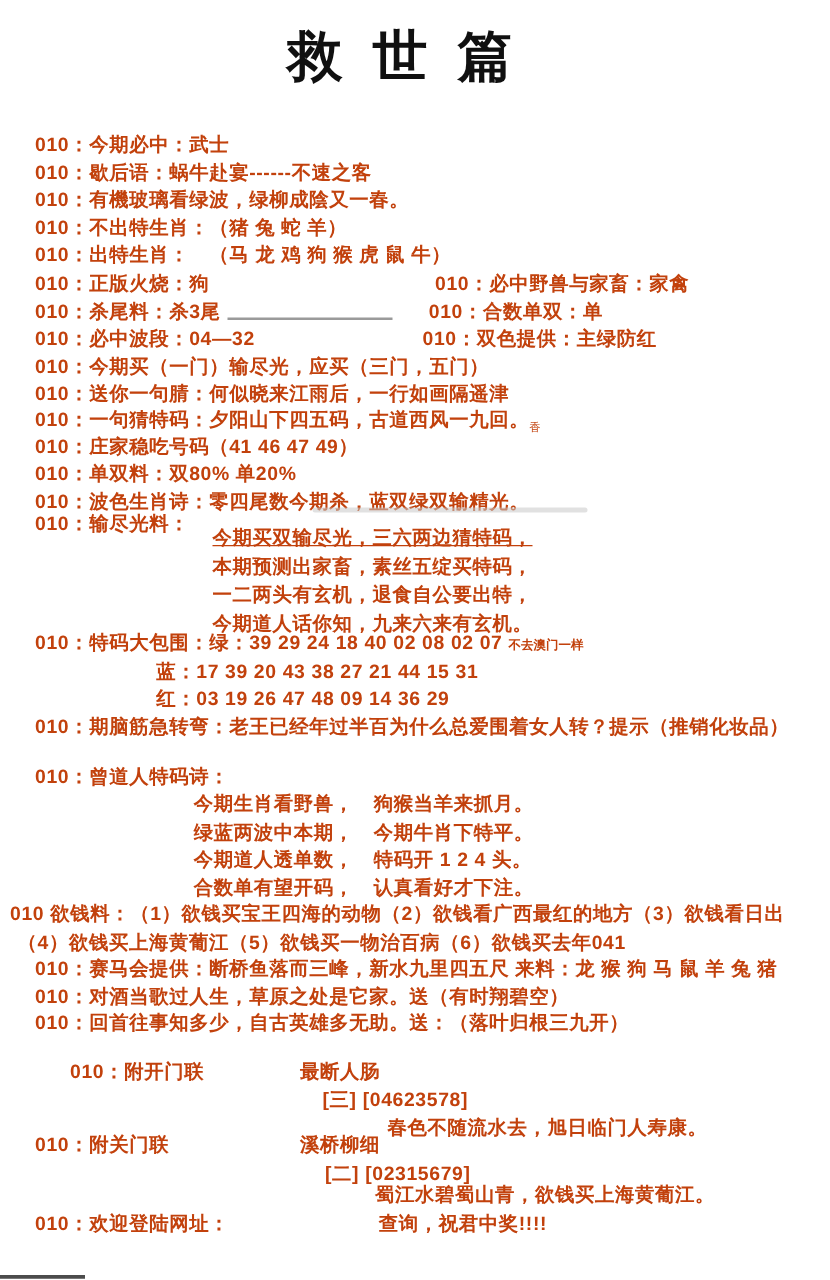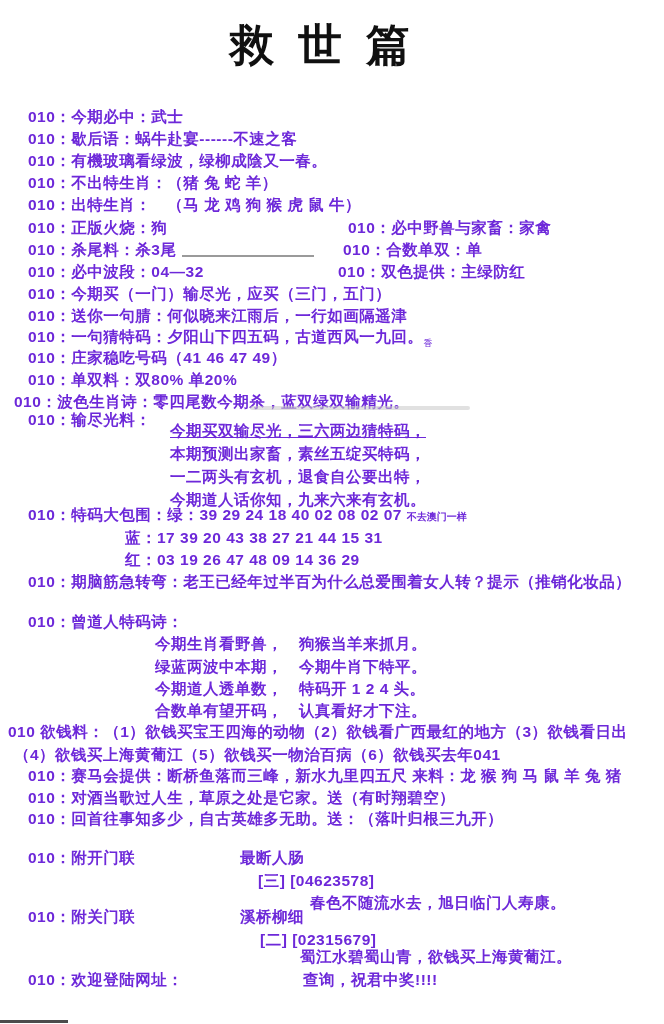--- a/index.html
+++ b/index.html
@@ -18,21 +18,21 @@
     font-family:"DejaVu Serif",serif;
     font-size:44px;font-weight:700;
     letter-spacing:24px;
     color:#101010;
   }
   .ln{
     position:absolute;
     font-size:15.5px;font-weight:700;
     white-space:nowrap;letter-spacing:0.5px;
     line-height:19px;
-    color:#6d28d9;
+    color:#c2410c;
   }
   .smnote{font-size:10px;font-weight:700;letter-spacing:0;}
   .subnote{font-size:9px;font-weight:400;vertical-align:-4px;letter-spacing:0;}
   .uline{
     display:inline-block;width:132px;height:1px;
     border-bottom:2px solid #9a9a9a;
     vertical-align:-2px;margin-left:6px;
   }
   .cpl-label{position:absolute;left:28px;}
   .scanbar{
@@ -65,21 +65,21 @@
   <div class="ln" style="left:343px;top:240px;">010：合数单双：单</div>
 
   <div class="ln" style="left:28px;top:262px;">010：必中波段：04—32</div>
   <div class="ln" style="left:338px;top:262px;">010：双色提供：主绿防红</div>
 
   <div class="ln" style="left:28px;top:284px;">010：今期买（一门）输尽光，应买（三门，五门）</div>
   <div class="ln" style="left:28px;top:306px;">010：送你一句腈：何似晓来江雨后，一行如画隔遥津</div>
   <div class="ln" style="left:28px;top:327px;"><span>010：一句猜特码：夕阳山下四五码，古道西风一九回。</span><span class="subnote">香</span></div>
   <div class="ln" style="left:28px;top:348px;">010：庄家稳吃号码（41 46 47 49）</div>
   <div class="ln" style="left:28px;top:370px;">010：单双料：双80% 单20%</div>
-  <div class="ln" style="left:14px;top:392px;text-align:right;">010：波色生肖诗：零四尾数今期杀，蓝双绿双输精光。</div>
+  <div class="ln" style="left:28px;top:392px;text-align:right;">010：波色生肖诗：零四尾数今期杀，蓝双绿双输精光。</div>
   <div class="ln" style="left:28px;top:410px;">010：输尽光料：</div>
 
   <div class="smudge" style="left:250px;top:406px;width:220px;"></div>
 
   <div class="ln" style="left:170px;top:421px;text-decoration:underline;">今期买双输尽光，三六两边猜特码，</div>
   <div class="ln" style="left:170px;top:444px;">本期预测出家畜，素丝五绽买特码，</div>
   <div class="ln" style="left:170px;top:467px;">一二两头有玄机，退食自公要出特，</div>
   <div class="ln" style="left:170px;top:490px;">今期道人话你知，九来六来有玄机。</div>
 
   <div class="ln" style="left:28px;top:505px;"><span>010：特码大包围：绿：</span><span>39 29 24 18 40 02 08 02 07</span> <span class="smnote">不去澳门一样</span></div>
@@ -94,21 +94,21 @@
   <div class="ln" style="left:155px;top:679px;">今期道人透单数，　特码开 1 2 4 头。</div>
   <div class="ln" style="left:155px;top:701px;">合数单有望开码，　认真看好才下注。</div>
 
   <div class="ln" style="left:8px;top:722px;">010 欲钱料：（1）欲钱买宝王四海的动物（2）欲钱看广西最红的地方（3）欲钱看日出</div>
   <div class="ln" style="left:14px;top:745px;">（4）欲钱买上海黄葡江（5）欲钱买一物治百病（6）欲钱买去年041</div>
 
   <div class="ln" style="left:28px;top:766px;">010：赛马会提供：断桥鱼落而三峰，新水九里四五尺 来料：龙 猴 狗 马 鼠 羊 兔 猪</div>
   <div class="ln" style="left:28px;top:788px;">010：对酒当歌过人生，草原之处是它家。送（有时翔碧空）</div>
   <div class="ln" style="left:28px;top:809px;">010：回首往事知多少，自古英雄多无助。送：（落叶归根三九开）</div>
 
-  <div class="ln cpl-label" style="top:848px;">010：附开门联</div>
+  <div class="ln cpl-label" style="top:848px;margin-left:28px;">010：附开门联</div>
   <div class="ln" style="left:240px;top:848px;">最断人肠</div>
   <div class="ln" style="left:258px;top:871px;">[三] [04623578]</div>
   <div class="ln" style="left:310px;top:893px;">春色不随流水去，旭日临门人寿康。</div>
 
   <div class="ln cpl-label" style="top:907px;">010：附关门联</div>
   <div class="ln" style="left:240px;top:907px;">溪桥柳细</div>
   <div class="ln" style="left:260px;top:930px;">[二] [02315679]</div>
   <div class="ln" style="left:300px;top:947px;">蜀江水碧蜀山青，欲钱买上海黄葡江。</div>
 
   <div class="ln cpl-label" style="top:970px;">010：欢迎登陆网址：</div>

